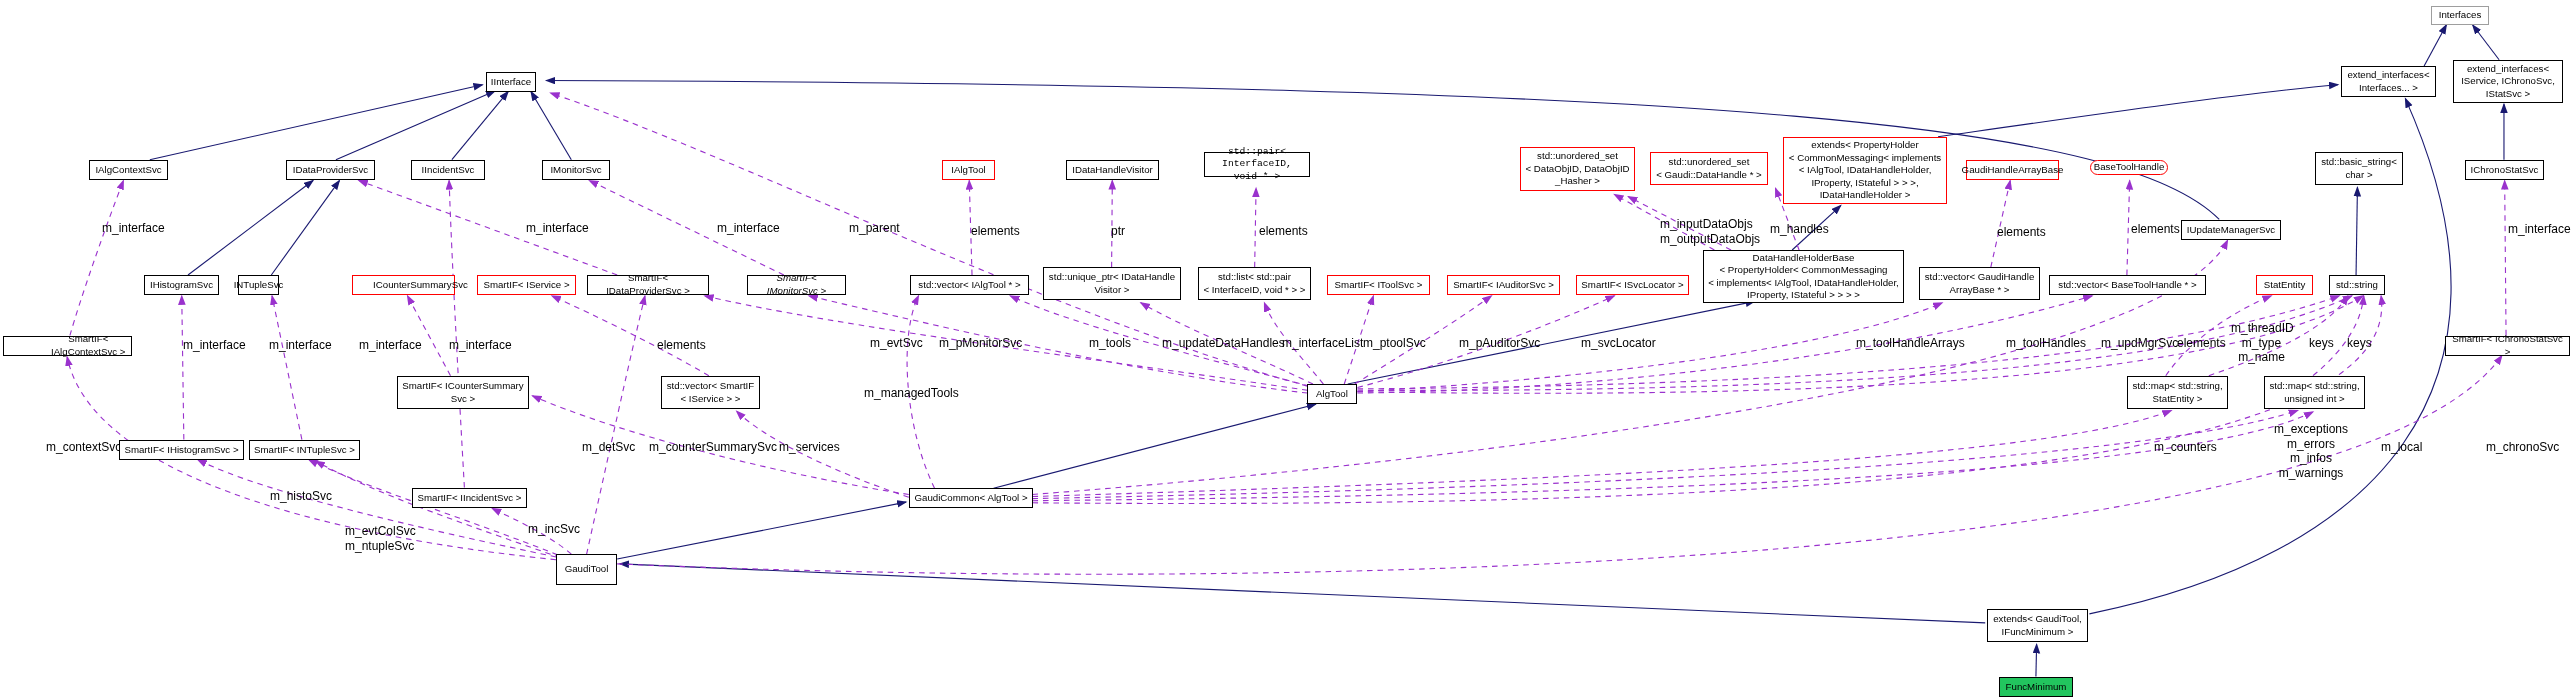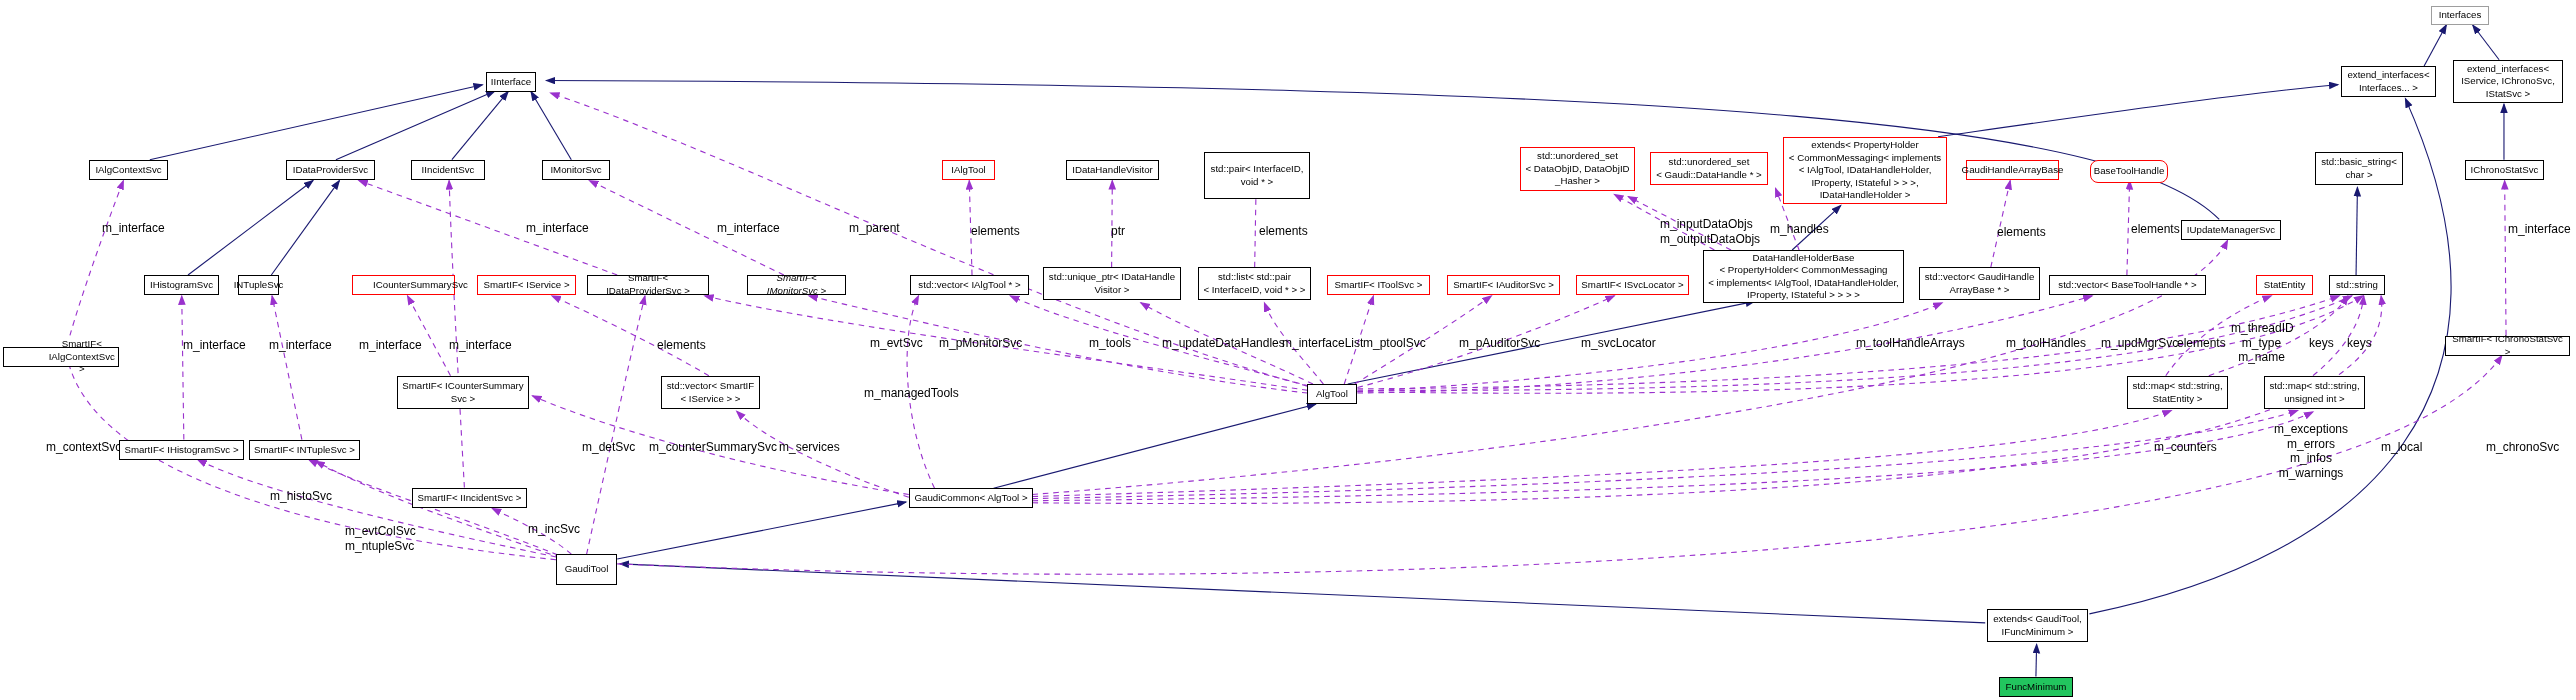--- a/index.html
+++ b/index.html
@@ -161,34 +161,34 @@
   <div class="node" style="left:2453px;top:60px;width:110px;height:43px;">extend_interfaces&lt;
 IService, IChronoSvc,
 IStatSvc &gt;</div>
   <div class="node" style="left:486px;top:72px;width:50px;height:19.5px;">IInterface</div>
   <div class="node" style="left:89px;top:160px;width:79px;height:19.5px;">IAlgContextSvc</div>
   <div class="node" style="left:286px;top:160px;width:89px;height:19.5px;">IDataProviderSvc</div>
   <div class="node" style="left:411px;top:160px;width:74px;height:19.5px;">IIncidentSvc</div>
   <div class="node" style="left:542px;top:160px;width:68px;height:19.5px;">IMonitorSvc</div>
   <div class="node red" style="left:942px;top:160px;width:53px;height:19.5px;">IAlgTool</div>
   <div class="node" style="left:1066px;top:160px;width:93px;height:19.5px;">IDataHandleVisitor</div>
-  <div class="node" style="left:1204px;top:152px;width:106px;height:47px;">std::pair&lt; InterfaceID,
+  <div class="node" style="left:1204px;top:152px;width:106px;height:25px;font-family:Liberation Mono, monospace;">std::pair&lt; InterfaceID,
 void * &gt;</div>
   <div class="node red" style="left:1520px;top:147px;width:115px;height:44px;">std::unordered_set
 &lt; DataObjID, DataObjID
 _Hasher &gt;</div>
   <div class="node red" style="left:1650px;top:152px;width:118px;height:33px;">std::unordered_set
 &lt; Gaudi::DataHandle * &gt;</div>
   <div class="node red" style="left:1783px;top:137px;width:164px;height:67px;">extends&lt; PropertyHolder
 &lt; CommonMessaging&lt; implements
 &lt; IAlgTool, IDataHandleHolder,
 IProperty, IStateful &gt; &gt; &gt;,
 IDataHandleHolder &gt;</div>
   <div class="node red" style="left:1966px;top:160px;width:93px;height:19.5px;">GaudiHandleArrayBase</div>
-  <div class="node red" style="left:2090px;top:160px;width:78px;height:23px;border-radius:8px;">BaseToolHandle</div>
+  <div class="node red" style="left:2090px;top:160px;width:78px;height:15px;border-radius:8px;">BaseToolHandle</div>
   <div class="node" style="left:2315px;top:152px;width:88px;height:33px;">std::basic_string&lt;
 char &gt;</div>
   <div class="node" style="left:2465px;top:160px;width:79px;height:19.5px;">IChronoStatSvc</div>
   <div class="node" style="left:2181px;top:220px;width:100px;height:19.5px;">IUpdateManagerSvc</div>
   <div class="node" style="left:144px;top:275px;width:75px;height:19.5px;">IHistogramSvc</div>
   <div class="node" style="left:238px;top:275px;width:41px;height:19.5px;">INTupleSvc</div>
   <div class="node red" style="left:352px;top:275px;width:103px;height:19.5px;padding-left:36px;">ICounterSummarySvc</div>
   <div class="node red" style="left:477px;top:275px;width:99px;height:19.5px;">SmartIF&lt; IService &gt;</div>
   <div class="node" style="left:587px;top:275px;width:122px;height:19.5px;">SmartIF&lt; IDataProviderSvc &gt;</div>
   <div class="node" style="left:747px;top:275px;width:99px;height:19.5px;font-style:italic;">SmartIF&lt; IMonitorSvc &gt;</div>
@@ -202,21 +202,21 @@
   <div class="node red" style="left:1576px;top:275px;width:113px;height:19.5px;">SmartIF&lt; ISvcLocator &gt;</div>
   <div class="node" style="left:1703px;top:250px;width:201px;height:53px;">DataHandleHolderBase
 &lt; PropertyHolder&lt; CommonMessaging
 &lt; implements&lt; IAlgTool, IDataHandleHolder,
 IProperty, IStateful &gt; &gt; &gt; &gt;</div>
   <div class="node" style="left:1919px;top:267px;width:121px;height:33px;">std::vector&lt; GaudiHandle
 ArrayBase * &gt;</div>
   <div class="node" style="left:2049px;top:275px;width:157px;height:19.5px;">std::vector&lt; BaseToolHandle * &gt;</div>
   <div class="node red" style="left:2256px;top:275px;width:57px;height:19.5px;">StatEntity</div>
   <div class="node" style="left:2329px;top:275px;width:56px;height:19.5px;">std::string</div>
-  <div class="node" style="left:2.8px;top:347px;width:116px;height:19.5px;padding-left:44px;">SmartIF&lt; IAlgContextSvc &gt;</div>
+  <div class="node" style="left:2.8px;top:336px;width:129px;height:19.5px;padding-left:44px;">SmartIF&lt; IAlgContextSvc &gt;</div>
   <div class="node" style="left:2445px;top:336px;width:125px;height:19.5px;">SmartIF&lt; IChronoStatSvc &gt;</div>
   <div class="node" style="left:397px;top:376px;width:132px;height:33px;">SmartIF&lt; ICounterSummary
 Svc &gt;</div>
   <div class="node" style="left:661px;top:376px;width:99px;height:33px;">std::vector&lt; SmartIF
 &lt; IService &gt; &gt;</div>
   <div class="node" style="left:2127px;top:376px;width:101px;height:33px;">std::map&lt; std::string,
 StatEntity &gt;</div>
   <div class="node" style="left:2264px;top:376px;width:101px;height:33px;">std::map&lt; std::string,
 unsigned int &gt;</div>
   <div class="node" style="left:119px;top:440px;width:125px;height:19.5px;">SmartIF&lt; IHistogramSvc &gt;</div>

